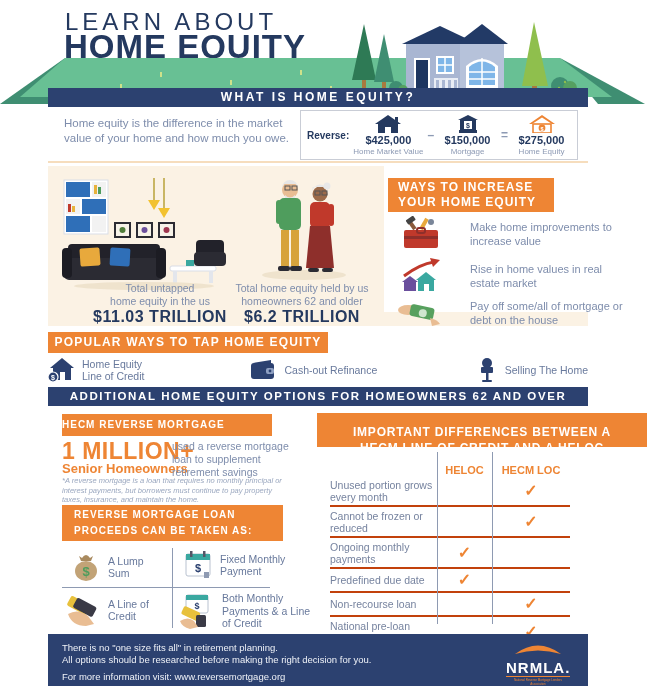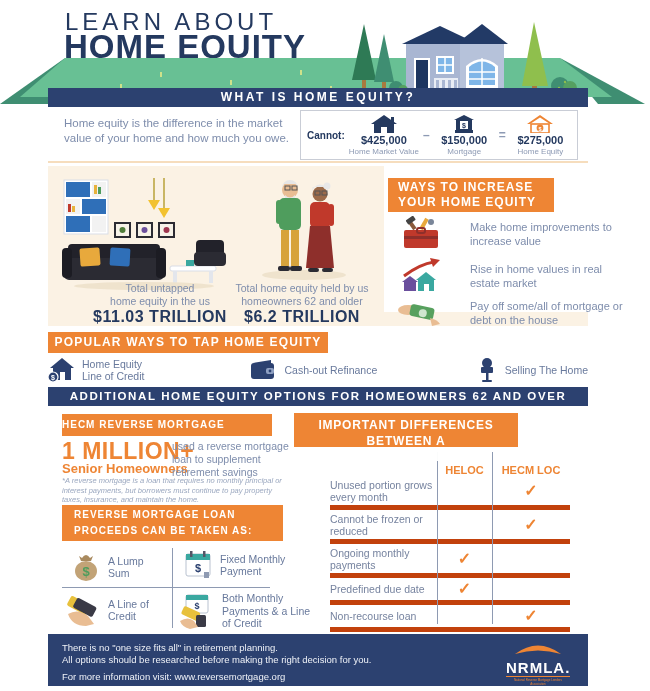--- a/index.html
+++ b/index.html
@@ -58,26 +58,26 @@
   .stat-desc{left:172px;top:440px;width:122px;font-size:10.5px;line-height:13px;color:#7e8dac;}
   .footnote{left:62px;top:476px;width:228px;font-size:7.5px;line-height:9.5px;color:#9aa7bf;font-style:italic;}
 
   .proceeds-banner{left:62px;top:505px;width:221px;height:36px;font-size:10px;line-height:16px;letter-spacing:1px;
     padding:2px 0 0 12px;box-sizing:border-box;}
   .grid-item{display:flex;align-items:center;gap:8px;}
   .grid-label{font-size:10.5px;line-height:12.5px;color:#68799c;}
   .vline{background:#8e9ab2;}
   .hline{background:#8e9ab2;}
 
-  .cmp-banner{left:294px;top:413px;width:224px;height:34px;font-size:12px;line-height:16px;letter-spacing:.8px;
-    text-align:center;padding-top:4px;box-sizing:border-box;}
+  .cmp-banner{left:317px;top:413px;width:330px;height:34px;font-size:12px;line-height:16px;letter-spacing:.8px;
+    text-align:center;padding-top:11px;box-sizing:border-box;}
   .cmp-col{font-size:11px;font-weight:700;color:#ee8534;text-align:center;}
   .cmp-label{font-size:10.5px;line-height:12px;color:#76839f;}
   .check{font-size:16px;font-weight:700;color:#ee8534;text-align:center;line-height:1;}
-  .cmp-row{display:flex;align-items:center;border-bottom:5px solid #c2410c;}
+  .cmp-row{display:flex;align-items:center;border-bottom:2px solid #c2410c;}
   .cell-label{width:107px;padding-right:2px;box-sizing:border-box;}
   .cell-c1{width:55px;text-align:center;}
   .cell-c2{width:78px;text-align:center;}
 
   .footer{left:48px;top:634px;width:540px;height:52px;background:#2c4170;}
   .f-text{color:#eef1f7;font-size:9.5px;line-height:12px;}
   .nrmla-text{color:#fff;font-weight:800;font-size:15px;letter-spacing:1px;}
   .nrmla-sub{color:#ee8534;font-size:3px;line-height:4px;border-top:1px solid #ee8534;padding-top:1px;}
 </style>
 </head>
@@ -140,21 +140,21 @@
       <circle cx="211" cy="70" r="1.2" fill="#8fbf4d"></circle>
     <circle cx="48" cy="70" r="7" fill="#3f8e72"></circle>
       <circle cx="55" cy="72" r="5" fill="#55a061"></circle>
   </svg>
 
   <div class="abs band band-what">WHAT IS HOME EQUITY?</div>
 
   <div class="abs desc">Home equity is the difference in the market value of your home and how much you owe.</div>
 
   <div class="abs example-box">
-    <span class="ex-label">Cannot:</span>
+    <span class="ex-label">Reverse:</span>
     <span class="ex-item">
       <svg width="30" height="18" viewBox="0 0 30 18">
         <polygon points="15,0 2,9 28,9" fill="#24395f"></polygon>
         <rect x="5" y="9" width="20" height="9" fill="#24395f"></rect>
         <rect x="12" y="12" width="6" height="6" fill="#fff"></rect>
         <rect x="22" y="2" width="3" height="5" fill="#24395f"></rect>
       </svg>
       <span class="ex-val">$425,000</span>
       <span class="ex-cap">Home Market Value</span>
     </span>

